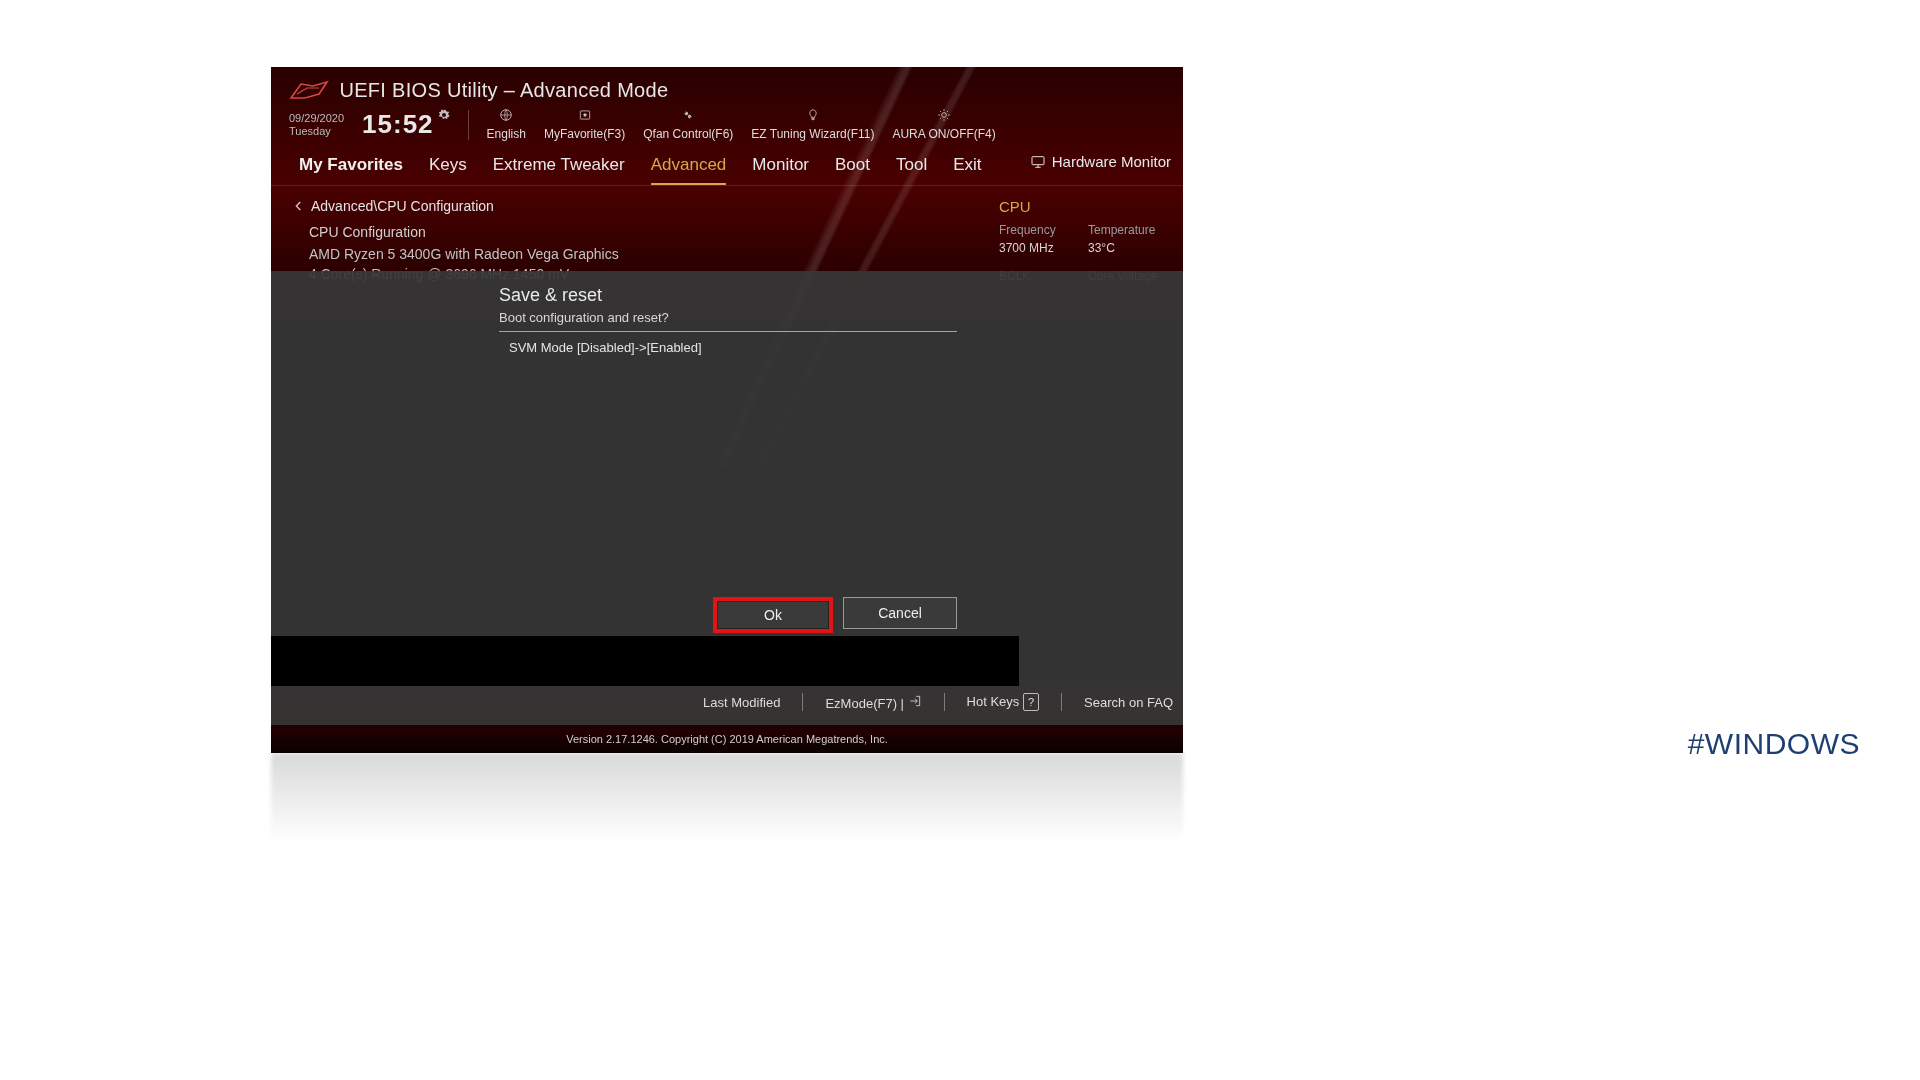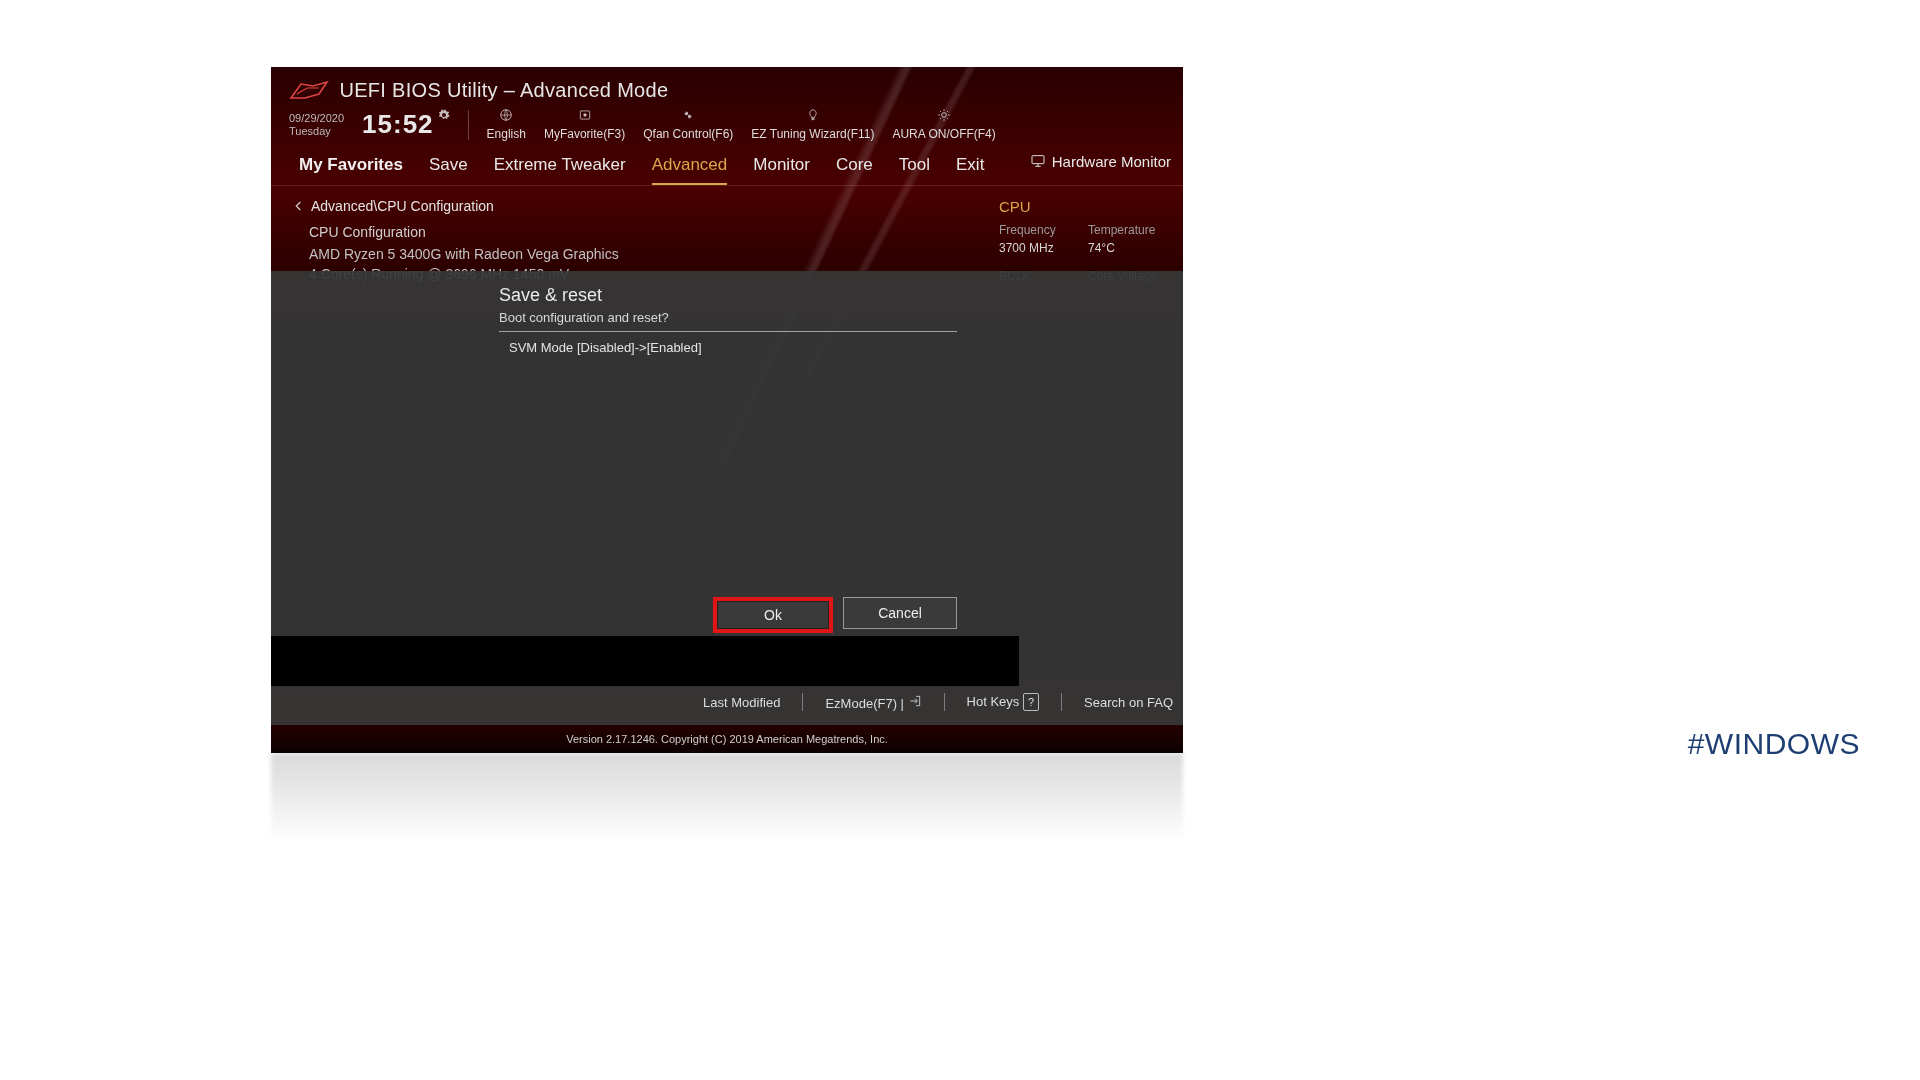--- a/index.html
+++ b/index.html
@@ -20,21 +20,21 @@
   .time-big{font-size:26px;font-weight:600;color:#e8e8e8;letter-spacing:1px;}
   .time-wrap{display:flex;align-items:flex-start;gap:4px;}
   .gear-icon svg{width:12px;height:12px;opacity:.85;}
   .vsep{width:1px;height:30px;background:rgba(255,255,255,.25);}
   .tb-item{display:inline-flex;align-items:center;gap:5px;color:#ddd;cursor:pointer;flex-direction:column;}
   .tb-item svg{width:14px;height:14px;opacity:.9;}
   .tabs{position:relative;margin-top:10px;display:flex;gap:26px;padding:0 28px;border-bottom:1px solid rgba(255,255,255,.12);}
   .tab{font-size:17px;color:#e8e8e8;padding:4px 0 8px 0;cursor:pointer;}
   .tab.active{color:#d7a84a;border-bottom:2px solid #d7a84a;}
   .tab.special{font-weight:600;color:#f0f0f0;}
-  .hw-title{position:absolute;right:12px;top:2px;display:flex;align-items:flex-start;gap:6px;color:#e8e8e8;font-size:15px;}
+  .hw-title{position:absolute;right:12px;top:2px;display:flex;align-items:flex-end;gap:6px;color:#e8e8e8;font-size:15px;}
   .hw-title svg{width:16px;height:16px;}
   .body-row{position:relative;display:flex;height:calc(100% - 170px);}
   .content{flex:1;padding:12px 20px 0 20px;color:#cfcfcf;font-size:14px;}
   .crumb{display:flex;align-items:center;gap:4px;color:#e2e2e2;font-size:14px;margin-bottom:10px;}
   .crumb svg{width:16px;height:16px;opacity:.9;}
   .cfg-title{color:#cfcfcf;margin:4px 0 6px 18px;}
   .cfg-line{color:#c2c2c2;margin:4px 0 4px 18px;}
   .sidebar{width:172px;padding:10px 12px 0 12px;color:#ccc;font-size:13px;}
   .sb-section{color:#d7a84a;font-size:15px;margin:2px 0 8px 0;}
   .sb-grid{display:grid;grid-template-columns:1fr 1fr;row-gap:4px;column-gap:6px;font-size:12px;}
@@ -120,25 +120,25 @@
             <circle cx="12" cy="12" r="4" fill="none" stroke="#ddd" stroke-width="1.5"></circle>
             <path d="M12 2v3M12 19v3M2 12h3M19 12h3M5 5l2 2M17 17l2 2M19 5l-2 2M5 19l2-2" stroke="#ddd" stroke-width="1.4"></path>
           </svg>
         <span>AURA ON/OFF(F4)</span>
       </span>
     </div>
   </div>
 
   <div class="tabs">
     <span class="tab special">My Favorites</span>
-    <span class="tab">Save</span>
+    <span class="tab">Keys</span>
     <span class="tab">Extreme Tweaker</span>
     <span class="tab active">Advanced</span>
     <span class="tab">Monitor</span>
-    <span class="tab">Core</span>
+    <span class="tab">Boot</span>
     <span class="tab">Tool</span>
     <span class="tab">Exit</span>
     <div class="hw-title">
       <svg viewBox="0 0 24 24">
           <rect x="3" y="4" width="18" height="12" rx="1" fill="none" stroke="#ddd" stroke-width="1.5"></rect>
           <path d="M8 20h8M12 16v4" stroke="#ddd" stroke-width="1.5"></path>
         </svg>
       <span>Hardware Monitor</span>
     </div>
   </div>
@@ -154,21 +154,21 @@
       <div class="cfg-title">CPU Configuration</div>
       <div class="cfg-line">AMD Ryzen 5 3400G with Radeon Vega Graphics</div>
       <div class="cfg-line">4 Core(s) Running @ 3696 MHz  1450 mV</div>
     </div>
     <div class="sidebar">
       <div class="sb-section">CPU</div>
       <div class="sb-grid">
         <span class="sb-label">Frequency</span>
         <span class="sb-label">Temperature</span>
         <span class="sb-val">3700 MHz</span>
-        <span class="sb-val">74°C</span>
+        <span class="sb-val">33°C</span>
         <span class="sb-label" style="margin-top:10px">BCLK</span>
         <span class="sb-label" style="margin-top:10px">Core Voltage</span>
       </div>
     </div>
   </div>
 
   <div class="modal-overlay">
     <div class="modal">
       <div class="modal-title">Save &amp; reset</div>
       <div class="modal-sub">Boot configuration and reset?</div>

